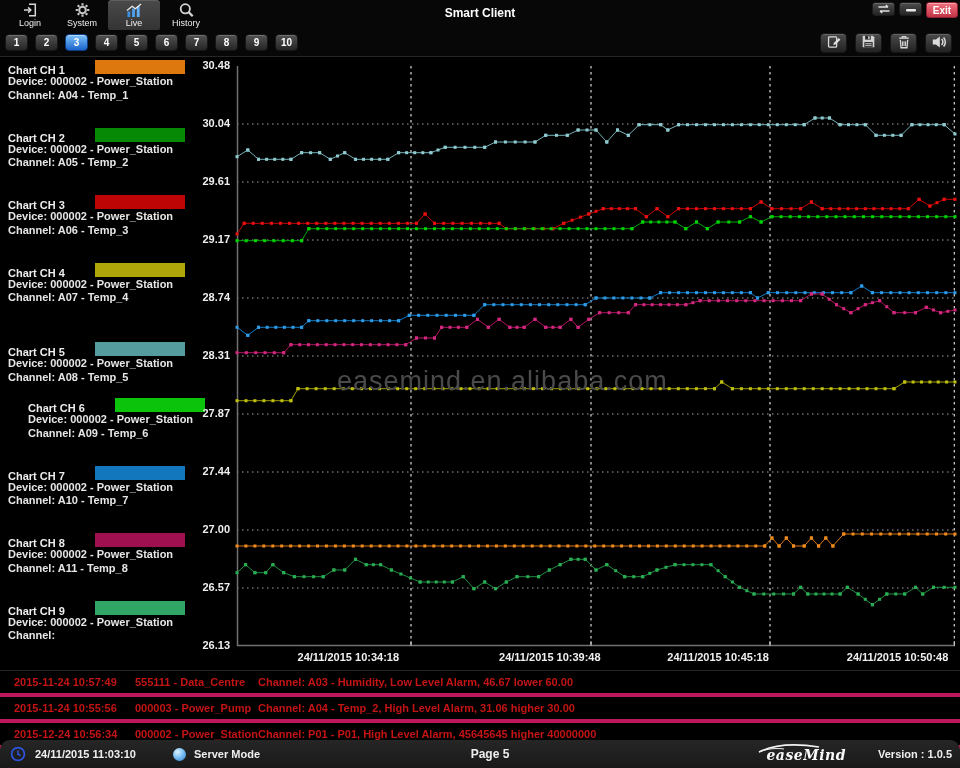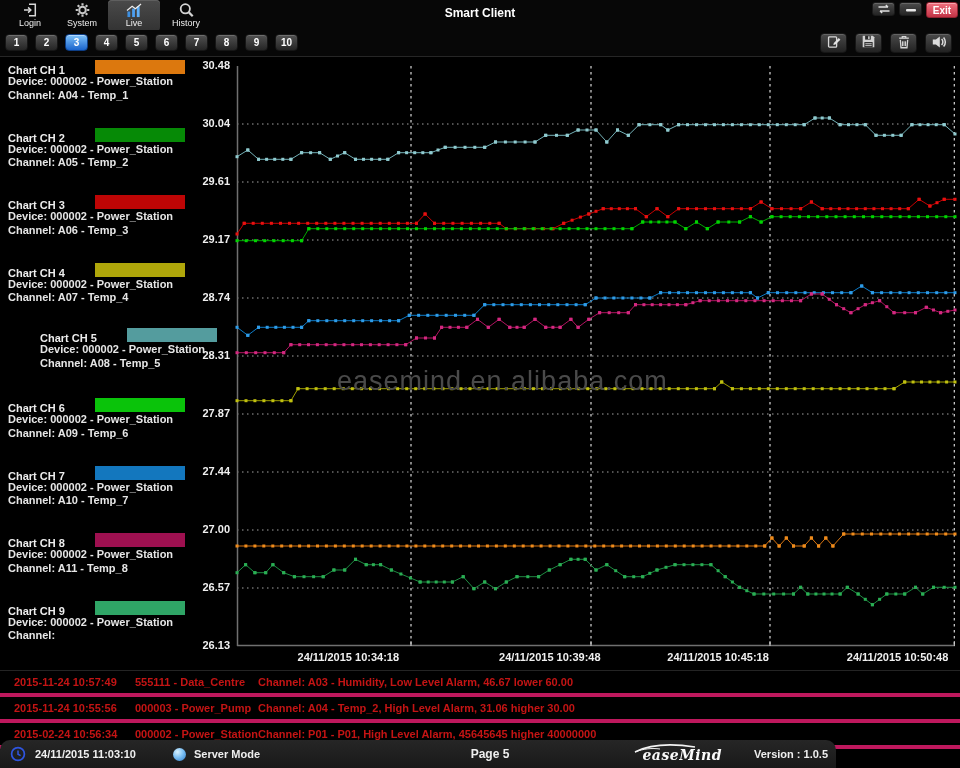--- a/index.html
+++ b/index.html
@@ -48,21 +48,21 @@
 
   
   .alarms{position:absolute;left:0;top:670px;width:960px;height:70px;border-top:1px solid #242424;}
   .al-row{position:relative;height:22px;border-bottom:4px solid #be185d;color:#C41414;font-size:11px;font-weight:bold;}
   .al-row span{position:absolute;top:0;line-height:22px;white-space:nowrap;}
   .al-time{left:14px;}
   .al-device{left:135px;}
   .al-msg{left:258px;}
 
   
-  .statusbar{position:absolute;left:0;top:740px;width:836px;height:28px;background:linear-gradient(#262626,#191919);
+  .statusbar{position:absolute;left:0;top:740px;width:960px;height:28px;background:linear-gradient(#262626,#191919);
     border-radius:10px 10px 0 0;color:#EFEFEF;}
   .clock{position:absolute;left:10px;top:6px;}
   .sb-time{position:absolute;left:35px;top:0;line-height:28px;font-size:11px;font-weight:bold;}
   .sphere{position:absolute;left:173px;top:8px;width:13px;height:13px;border-radius:50%;
     background:radial-gradient(circle at 35% 30%,#D8F2FF,#7CC0F4 45%,#2E7CC8 100%);}
   .sb-mode{position:absolute;left:194px;top:0;line-height:28px;font-size:11px;font-weight:bold;}
   .sb-page{position:absolute;left:430px;width:120px;top:0;line-height:28px;text-align:center;font-size:12px;font-weight:bold;}
   .brand{position:absolute;right:114px;top:0;height:28px;line-height:30px;}
   .swoosh{position:absolute;left:-8px;top:3px;}
   .brand-text{font-family:"DejaVu Serif",serif;font-style:italic;font-weight:bold;font-size:14px;color:#FAFAFA;letter-spacing:.5px;}
@@ -193,26 +193,26 @@
       <div class="channel" style="top: 195.2px;">
         <div class="ch-head"><span class="ch-name">Chart CH 3</span><span class="ch-swatch" style="background:#BE0505"></span></div>
         <div class="ch-line">Device: 000002 - Power_Station</div>
         <div class="ch-line">Channel: A06 - Temp_3</div>
       </div>
       <div class="channel" style="top: 262.8px;">
         <div class="ch-head"><span class="ch-name">Chart CH 4</span><span class="ch-swatch" style="background:#AFA60A"></span></div>
         <div class="ch-line">Device: 000002 - Power_Station</div>
         <div class="ch-line">Channel: A07 - Temp_4</div>
       </div>
-      <div class="channel" style="top: 328px; margin-left: 32px;">
+      <div class="channel" style="top: 342px;">
         <div class="ch-head"><span class="ch-name">Chart CH 5</span><span class="ch-swatch" style="background:#549C9E"></span></div>
         <div class="ch-line">Device: 000002 - Power_Station</div>
         <div class="ch-line">Channel: A08 - Temp_5</div>
       </div>
-      <div class="channel" style="top: 398px;">
+      <div class="channel" style="top: 398px; margin-left: 20px;">
         <div class="ch-head"><span class="ch-name">Chart CH 6</span><span class="ch-swatch" style="background:#0AC30A"></span></div>
         <div class="ch-line">Device: 000002 - Power_Station</div>
         <div class="ch-line">Channel: A09 - Temp_6</div>
       </div>
       <div class="channel" style="top: 465.6px;">
         <div class="ch-head"><span class="ch-name">Chart CH 7</span><span class="ch-swatch" style="background:#1377BE"></span></div>
         <div class="ch-line">Device: 000002 - Power_Station</div>
         <div class="ch-line">Channel: A10 - Temp_7</div>
       </div>
       <div class="channel" style="top: 533.2px;">
@@ -1115,21 +1115,21 @@
         <span class="al-time">2015-11-24 10:57:49</span>
         <span class="al-device">555111 - Data_Centre</span>
         <span class="al-msg">Channel: A03 - Humidity, Low Level Alarm, 46.67 lower 60.00</span>
       </div>
       <div class="al-row">
         <span class="al-time">2015-11-24 10:55:56</span>
         <span class="al-device">000003 - Power_Pump</span>
         <span class="al-msg">Channel: A04 - Temp_2, High Level Alarm, 31.06 higher 30.00</span>
       </div>
       <div class="al-row">
-        <span class="al-time">2015-02-24 10:56:34</span>
+        <span class="al-time">2015-12-24 10:56:34</span>
         <span class="al-device">000002 - Power_Station</span>
         <span class="al-msg">Channel: P01 - P01, High Level Alarm, 45645645 higher 40000000</span>
       </div>
     </div>
 
   <div class="statusbar">
     <span class="clock"><svg width="16" height="16" viewBox="0 0 16 16">
           <circle cx="8" cy="8" r="6.4" fill="none" stroke="#2F55E0" stroke-width="1.7"></circle>
           <path d="M8 4.4V8.2l2.6 1.4" fill="none" stroke="#2F55E0" stroke-width="1.5"></path>
         </svg></span>

